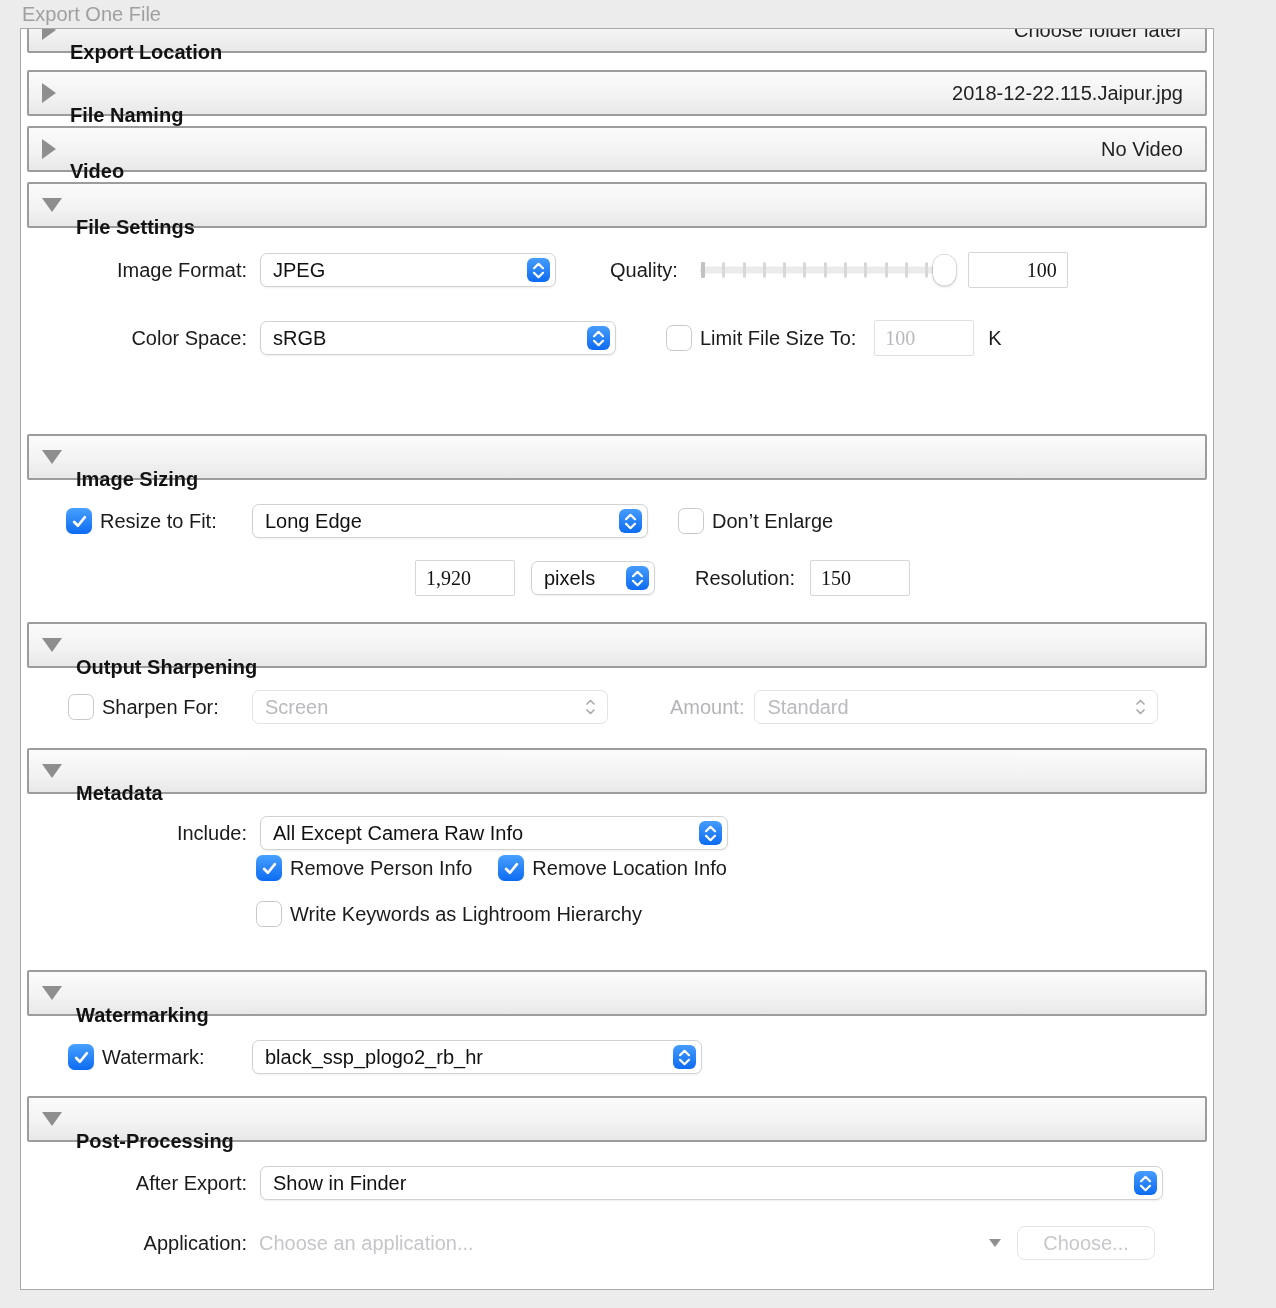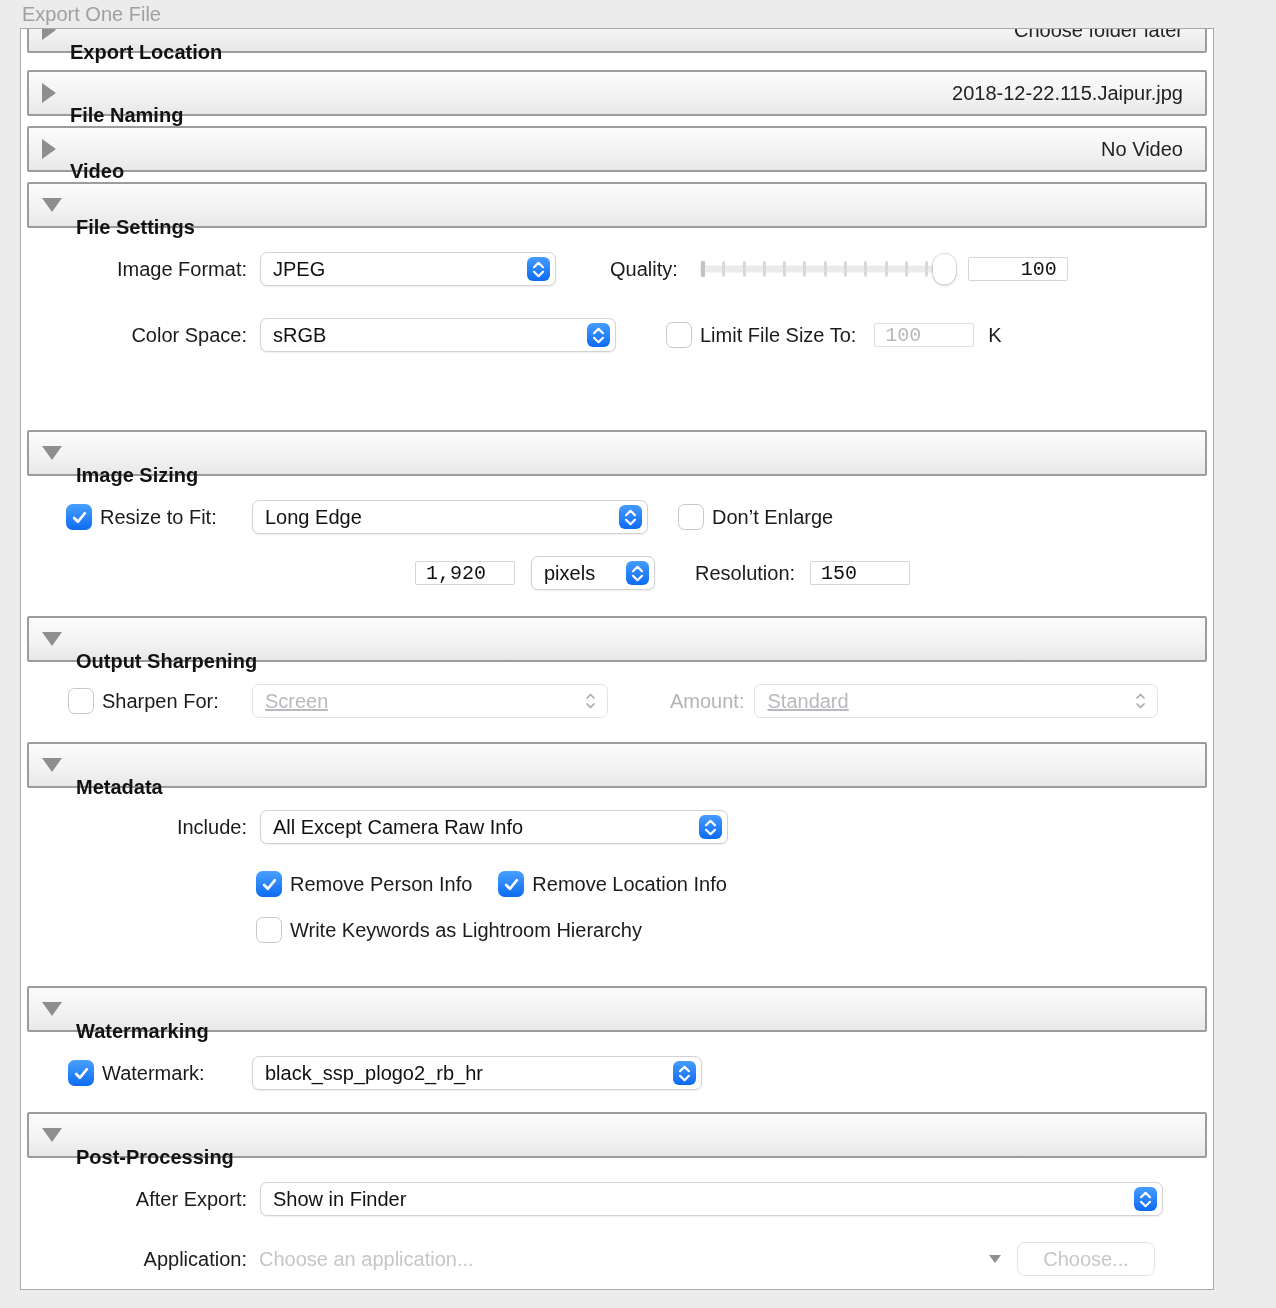--- a/index.html
+++ b/index.html
@@ -40,37 +40,37 @@
     font-size:20px; color:#111; box-shadow:0 1px 2px rgba(0,0,0,0.07);
     flex:none; white-space:nowrap;
   }
   .popup .popup-text { white-space:nowrap; overflow:hidden; }
   .popup .badge {
     position:absolute; right:5px; top:50%; transform:translateY(-50%);
     width:23px; height:24px; border-radius:6px;
     background:linear-gradient(180deg,#469cff,#0d6bf2);
     display:flex; align-items:center; justify-content:center;
   }
-  .popup.disabled { color:#b9b9be; border-color:#e3e3e3; box-shadow:none;text-decoration:underline; }
+  .popup.disabled { color:#b9b9be; border-color:#e3e3e3; box-shadow:none; }
   .gray-chev { position:absolute; right:10px; top:50%; transform:translateY(-50%); display:flex; }
 
   
   .cb {
     width:26px; height:26px; border-radius:6.5px; flex:none;
     background:#fff; border:1px solid #c8c8c8;
     display:flex; align-items:center; justify-content:center;
   }
   .cb svg { display:none; }
   .cb.on { border:none; background:linear-gradient(180deg,#48a0ff,#0d6bf2); }
   .cb.on svg { display:block; }
 
   
   .tfield {
-    height:24px; border:1px solid #d6d6d6; border-radius:2px; background:#fff;
-    font-size:20px; color:#111; padding:0 10px; font-family:Liberation Mono, monospace; flex:none; outline:none;
+    height:36px; border:1px solid #d6d6d6; border-radius:2px; background:#fff;
+    font-size:20px; color:#111; padding:0 10px; font-family:Liberation Serif, serif; flex:none; outline:none;
   }
   .tfield.dim { color:#b9b9bd; border-color:#e0e0e0; }
   .tfield.num-r { text-align:right; }
 
   
   .slider { position:relative; width:256px; height:34px; flex:none; }
   .slider::before { content:""; position:absolute; left:0; right:0; top:50%; transform:translateY(-50%); height:7px; background:#ebebeb; border-radius:3px; }
   .slider::after  { content:""; position:absolute; left:2px; right:10px; top:50%; transform:translateY(-50%); height:15px;
     background:repeating-linear-gradient(to right,#d8d8d8 0 3px,rgba(0,0,0,0) 3px 20.3px); }
   .slider .first-tick { position:absolute; left:1px; top:50%; transform:translateY(-50%); width:4px; height:16px; background:#c2c2c2; border-radius:1px; z-index:1; }
@@ -253,21 +253,21 @@
           <div class="popup" style="width:468px;margin-left:13px">
             <span class="popup-text">All Except Camera Raw Info</span>
             <span class="badge">
               <svg width="15" height="17" viewBox="0 0 15 17" fill="none">
                   <path d="M3 6.2 L7.5 1.8 L12 6.2" stroke="#fff" stroke-width="2.2" stroke-linecap="round" stroke-linejoin="round"></path>
                   <path d="M3 10.8 L7.5 15.2 L12 10.8" stroke="#fff" stroke-width="2.2" stroke-linecap="round" stroke-linejoin="round"></path>
                 </svg>
             </span>
           </div>
         </div>
-        <div class="row" style="margin-top:26px;height:28px">
+        <div class="row" style="margin-top:4px;height:28px">
           <span class="cb on" style="margin-left:229px">
             <svg width="17" height="17" viewBox="0 0 16 16" fill="none">
                 <path d="M3 8.5 L6.5 12 L13 4" stroke="#fff" stroke-width="2.6" stroke-linecap="round" stroke-linejoin="round"></path>
               </svg>
           </span>
           <span class="lbl" style="margin-left:8px">Remove Person Info</span>
           <span class="cb on" style="margin-left:26px">
             <svg width="17" height="17" viewBox="0 0 16 16" fill="none">
                 <path d="M3 8.5 L6.5 12 L13 4" stroke="#fff" stroke-width="2.6" stroke-linecap="round" stroke-linejoin="round"></path>
               </svg>

